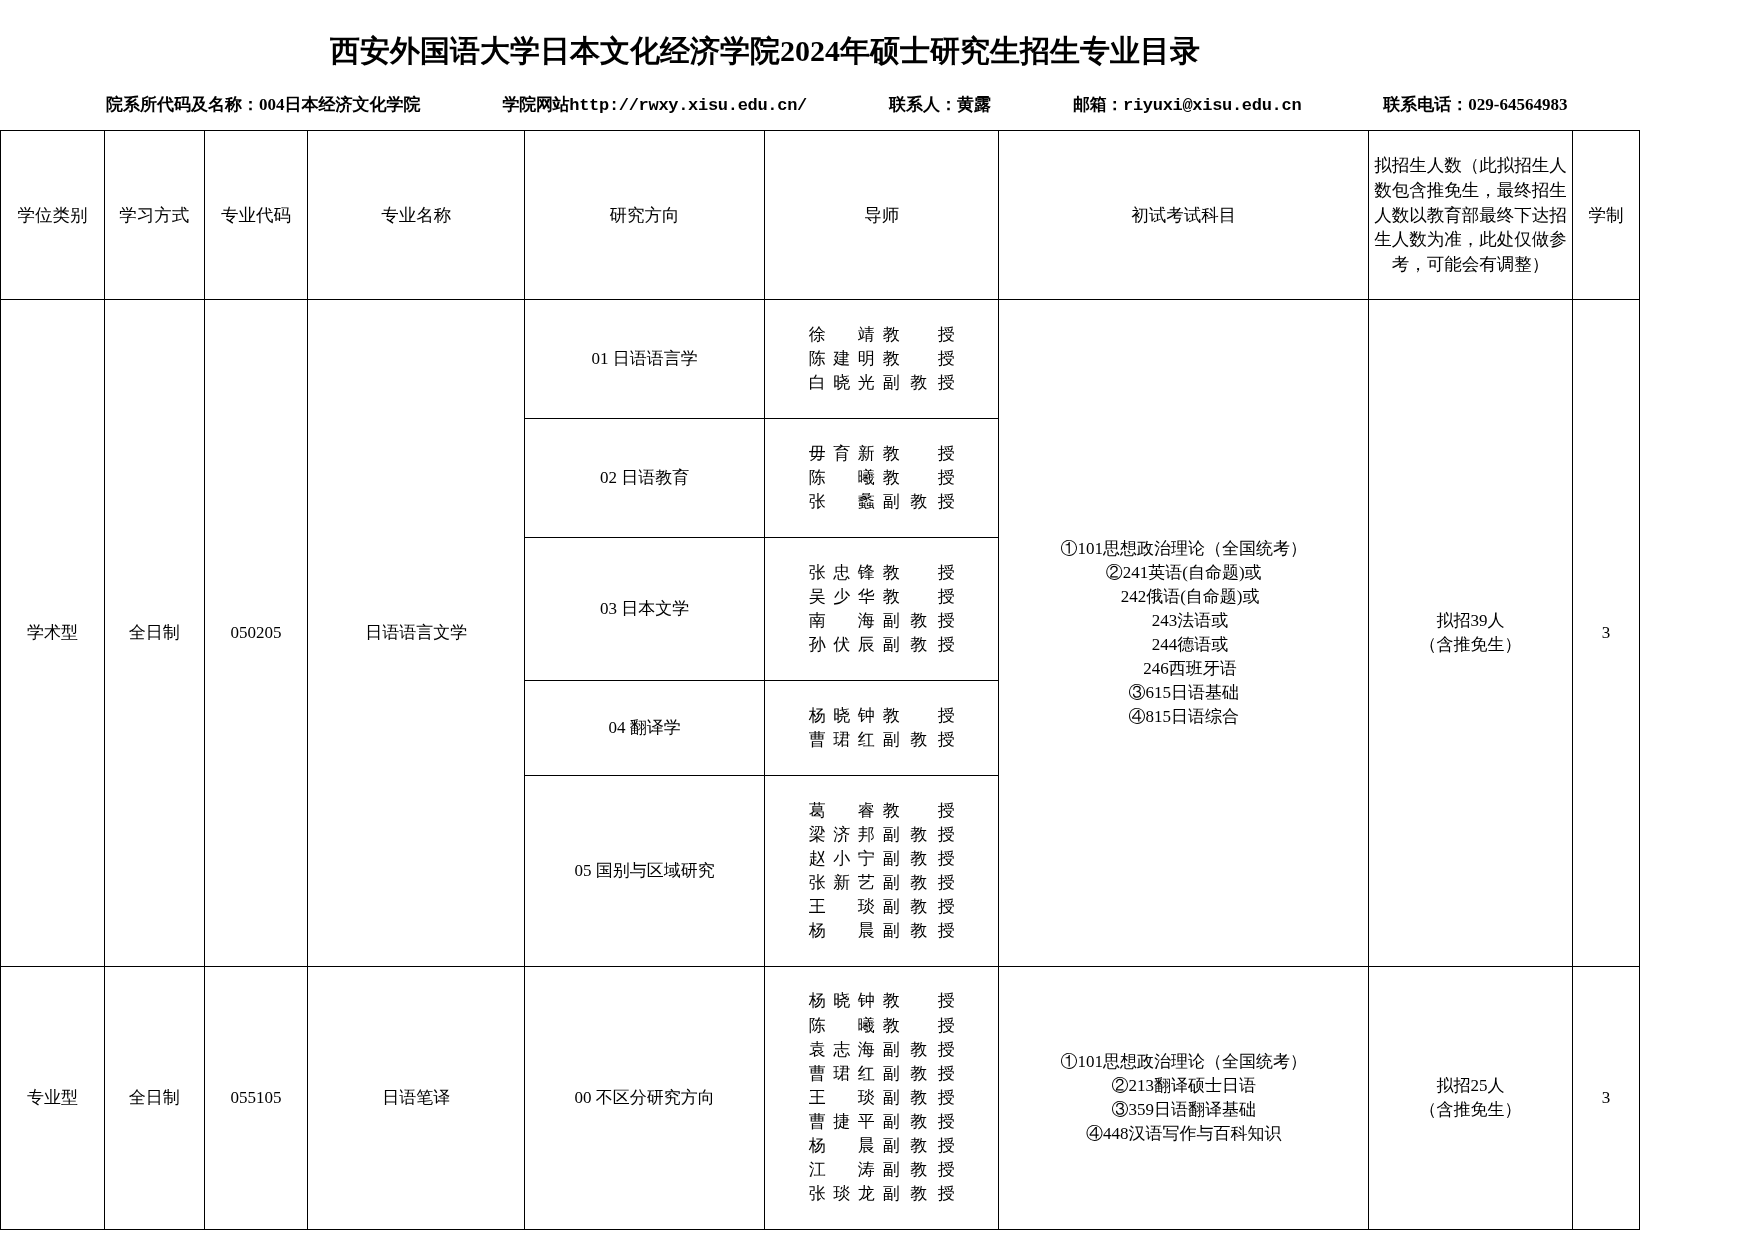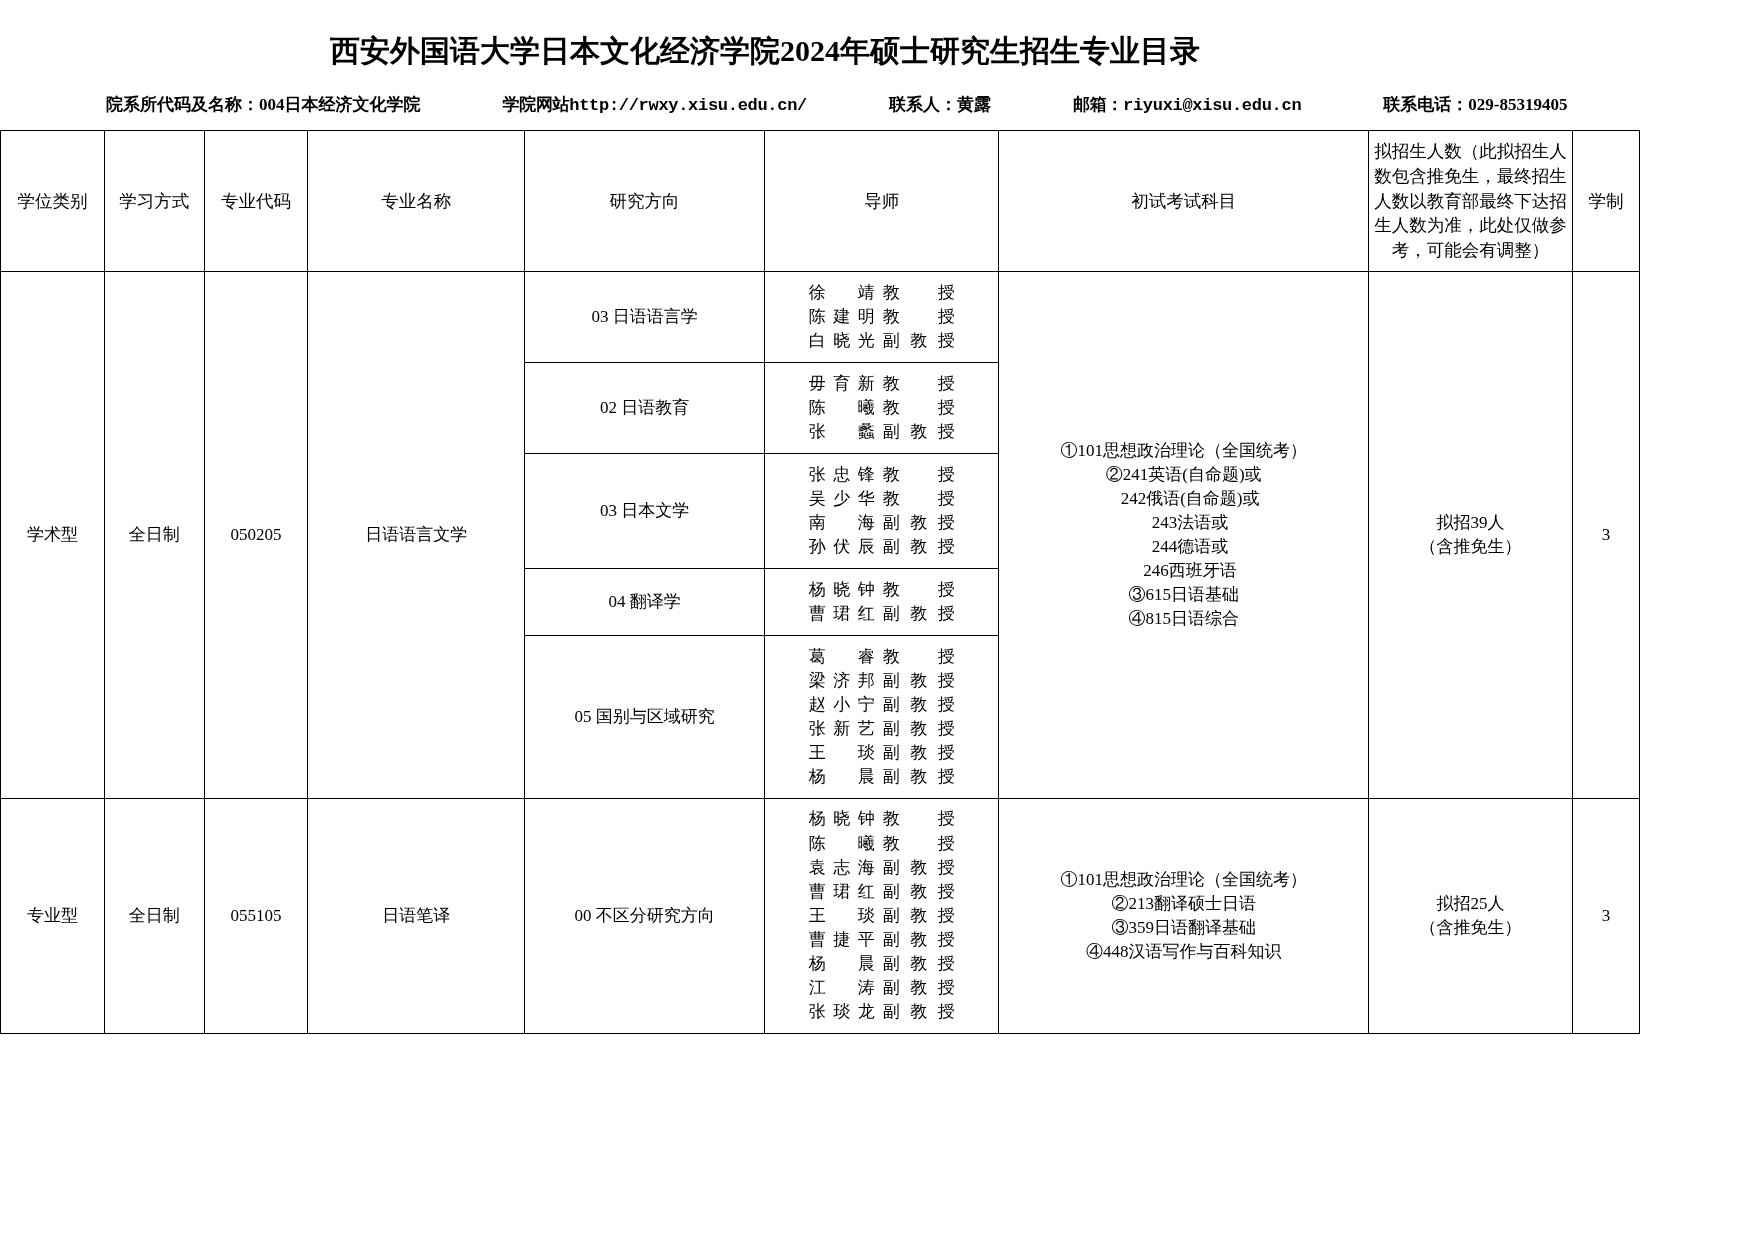--- a/index.html
+++ b/index.html
@@ -49,21 +49,21 @@
     margin: 14px auto 0 auto;
     width: 1640px;
     table-layout: fixed;
   }
   table.catalog td, table.catalog th {
     border: 1.6px solid #000000;
     vertical-align: middle;
     text-align: center;
     font-size: 17px;
     font-family: "Liberation Serif", "DejaVu Serif", serif;
-    padding: 2px 3px;
+    padding: 16px 3px;
     line-height: 1.42;
   }
   table.catalog thead td {
     font-weight: normal;
     font-size: 17.5px;
   }
   .hdr-small {
     font-size: 14.5px;
     line-height: 1.32;
     padding: 4px 4px;
@@ -124,21 +124,21 @@
 
 <div class="page">
 
   <div class="doc-title">西安外国语大学日本文化经济学院2024年硕士研究生招生专业目录</div>
 
   <div class="meta-line">
     <span class="meta-seg">院系所代码及名称：004日本经济文化学院</span>
     <span class="meta-seg mono">学院网站http://rwxy.xisu.edu.cn/</span>
     <span class="meta-seg">联系人：黄露</span>
     <span class="meta-seg mono">邮箱：riyuxi@xisu.edu.cn</span>
-    <span class="meta-seg">联系电话：029-85319405</span>
+    <span class="meta-seg">联系电话：029-64564983</span>
   </div>
 
   <table class="catalog">
     <colgroup>
       <col style="width:96px">
       <col style="width:92px">
       <col style="width:96px">
       <col style="width:200px">
       <col style="width:222px">
       <col style="width:216px">
@@ -158,21 +158,21 @@
         <td class="hdr-small">拟招生人数（此拟招生人数包含推免生，最终招生人数以教育部最终下达招生人数为准，此处仅做参考，可能会有调整）</td>
         <td>学制</td>
       </tr>
     </thead>
     <tbody id="catalog-body">
         <tr>
           <td rowspan="5">学术型</td>
           <td rowspan="5">全日制</td>
           <td rowspan="5">050205</td>
           <td rowspan="5">日语语言文学</td>
-          <td class="dirc">03 日语语言学</td>
+          <td class="dirc">01 日语语言学</td>
           <td class="advisor-cell" style="height: 86px;">
             <div class="adv-row"><span class="adv-name">徐靖</span><span class="adv-title">教授</span></div>
             <div class="adv-row"><span class="adv-name">陈建明</span><span class="adv-title">教授</span></div>
             <div class="adv-row"><span class="adv-name">白晓光</span><span class="adv-title">副教授</span></div>
           </td>
           <td rowspan="5" class="exam-cell">
             <div class="exam-line">①101思想政治理论（全国统考）</div>
             <div class="exam-line">②241英语(自命题)或</div>
             <div class="exam-line">   242俄语(自命题)或</div>
             <div class="exam-line">   243法语或</div>

